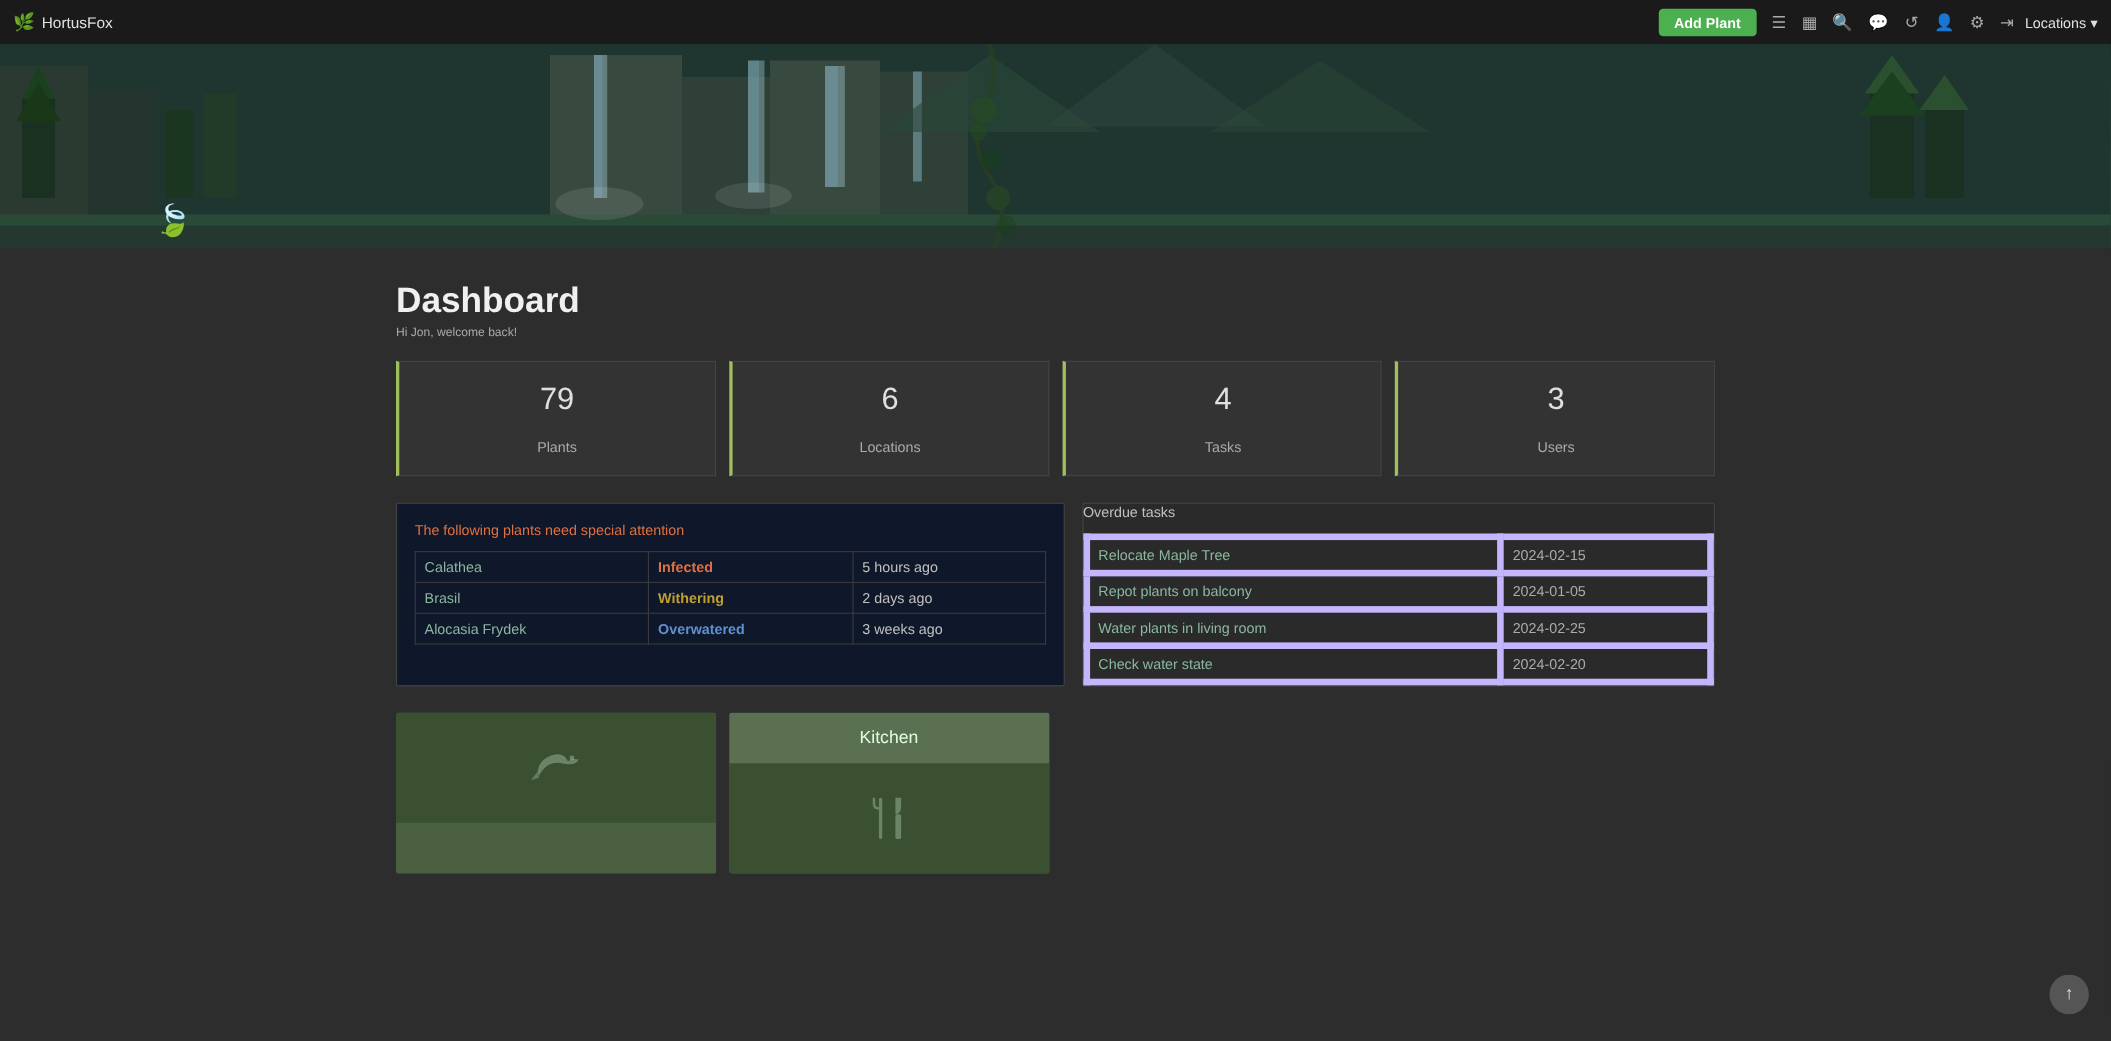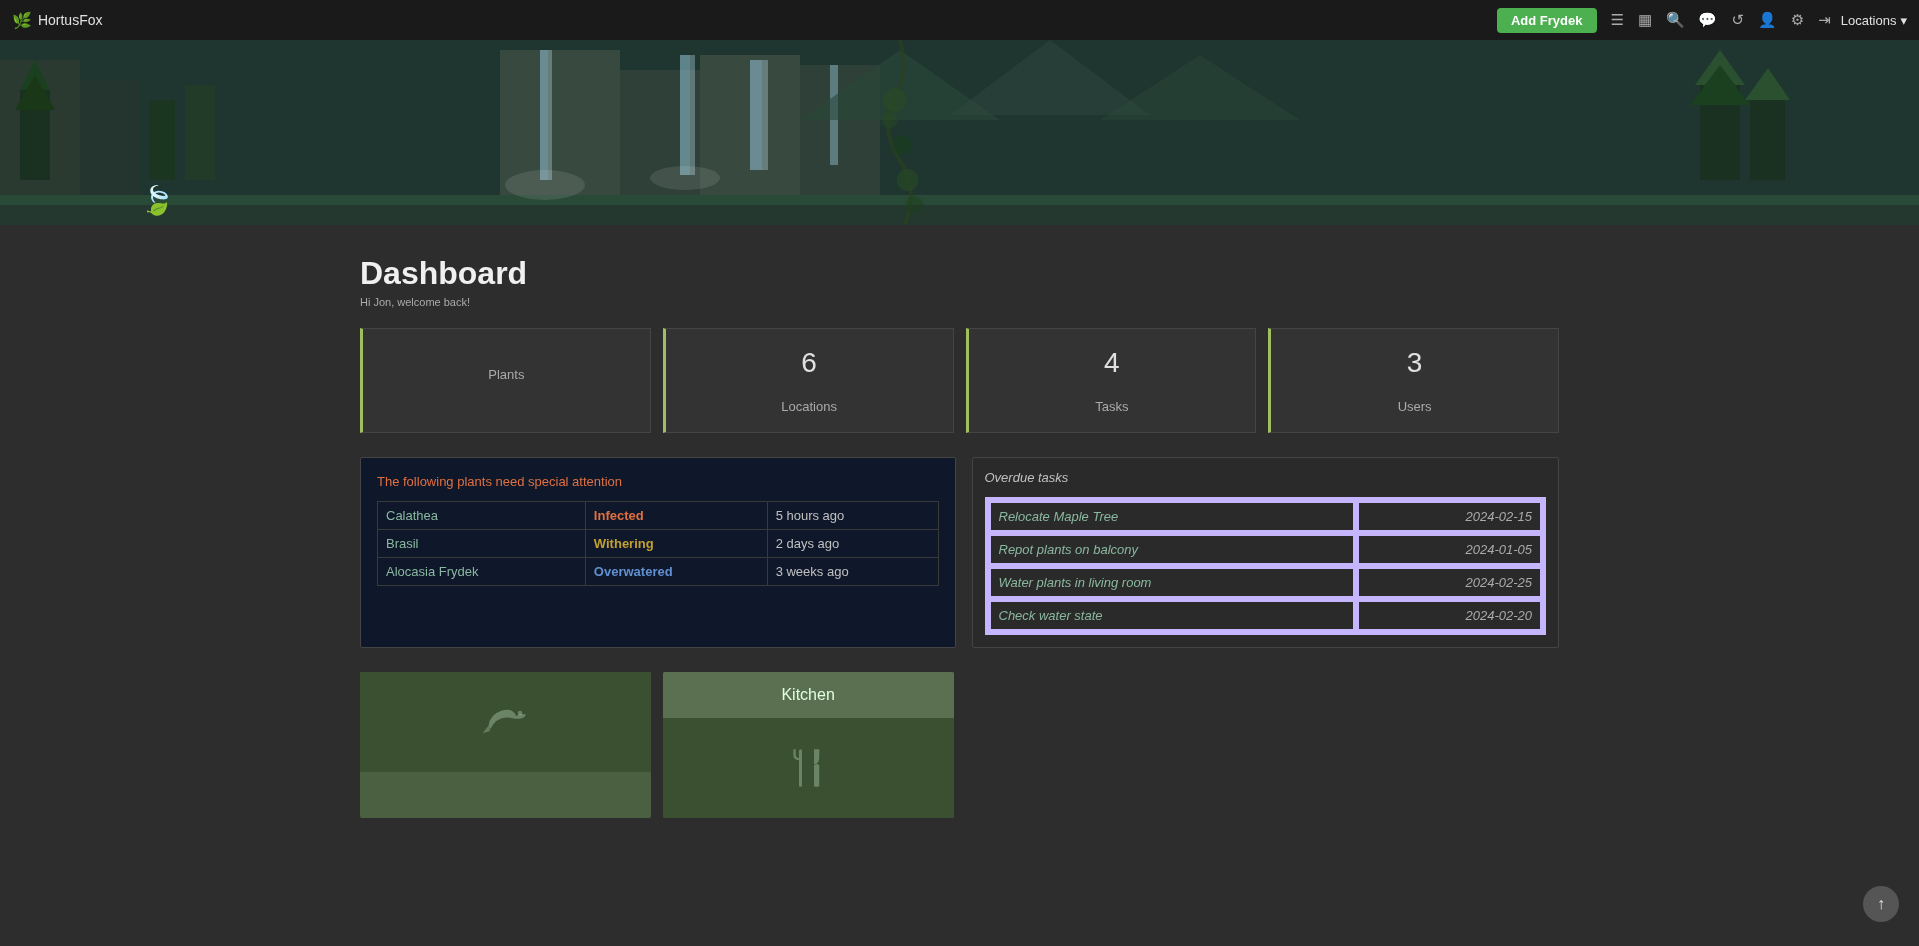--- a/index.html
+++ b/index.html
@@ -179,22 +179,21 @@
     .status-infected { color: #e07040 !important; font-weight: 600; }
     .status-withering { color: #c0a030 !important; font-weight: 600; }
     .status-overwatered { color: #6090d0 !important; font-weight: 600; }
 
     
     .overdue-panel {
       flex: 1;
       background: #2a2a2a;
       border: 1px solid #444;
       border-radius: 2px;
-      padding: 12px;
-      font-style: italic;
+      padding: 0;
     }
     .overdue-title {
       color: #c0c0c0;
       font-size: 13px;
       margin-bottom: 12px;
     }
     .overdue-table {
       width: 100%;
       border-collapse: collapse;
       font-size: 13px;
@@ -202,21 +201,20 @@
     .overdue-table td {
       padding: 6px 8px;
       border: 6px solid #c4b5fd;
       color: #c0c0c0;
     }
     .overdue-table td:first-child {
       color: #8ab8a0;
     }
     .overdue-table td:last-child {
       color: #aaa;
-      text-align: right;
     }
 
     
     .locations-section {
       margin: 0 360px;
     }
     .locations-grid {
       display: grid;
       grid-template-columns: repeat(4, 1fr);
       gap: 12px;
@@ -282,21 +280,21 @@
   </style>
 </head>
 <body>
 
 <nav class="navbar">
   <div class="navbar-brand">
     <span class="brand-icon">🌿</span>
     <span>HortusFox</span>
   </div>
   <div class="navbar-spacer"></div>
-  <button class="add-plant-btn">Add Frydek</button>
+  <button class="add-plant-btn">Add Plant</button>
   <div class="nav-icons">
     <span class="nav-icon">☰</span>
     <span class="nav-icon">▦</span>
     <span class="nav-icon">🔍</span>
     <span class="nav-icon">💬</span>
     <span class="nav-icon">↺</span>
     <span class="nav-icon">👤</span>
     <span class="nav-icon">⚙</span>
     <span class="nav-icon">⇥</span>
   </div>
@@ -367,20 +365,21 @@
 <div class="main-content">
 
   <div class="dashboard-header">
     <h1 class="dashboard-title">Dashboard</h1>
     <p class="dashboard-subtitle">Hi Jon, welcome back!</p>
   </div>
 
   <div class="stats-row">
 
   <div class="stat-card">
+    <div class="stat-number">79</div>
     <div class="stat-label">Plants</div>
   </div>
       <div class="stat-card">
     <div class="stat-number">6</div>
     <div class="stat-label">Locations</div>
   </div>
       <div class="stat-card">
     <div class="stat-number">4</div>
     <div class="stat-label">Tasks</div>
   </div>

